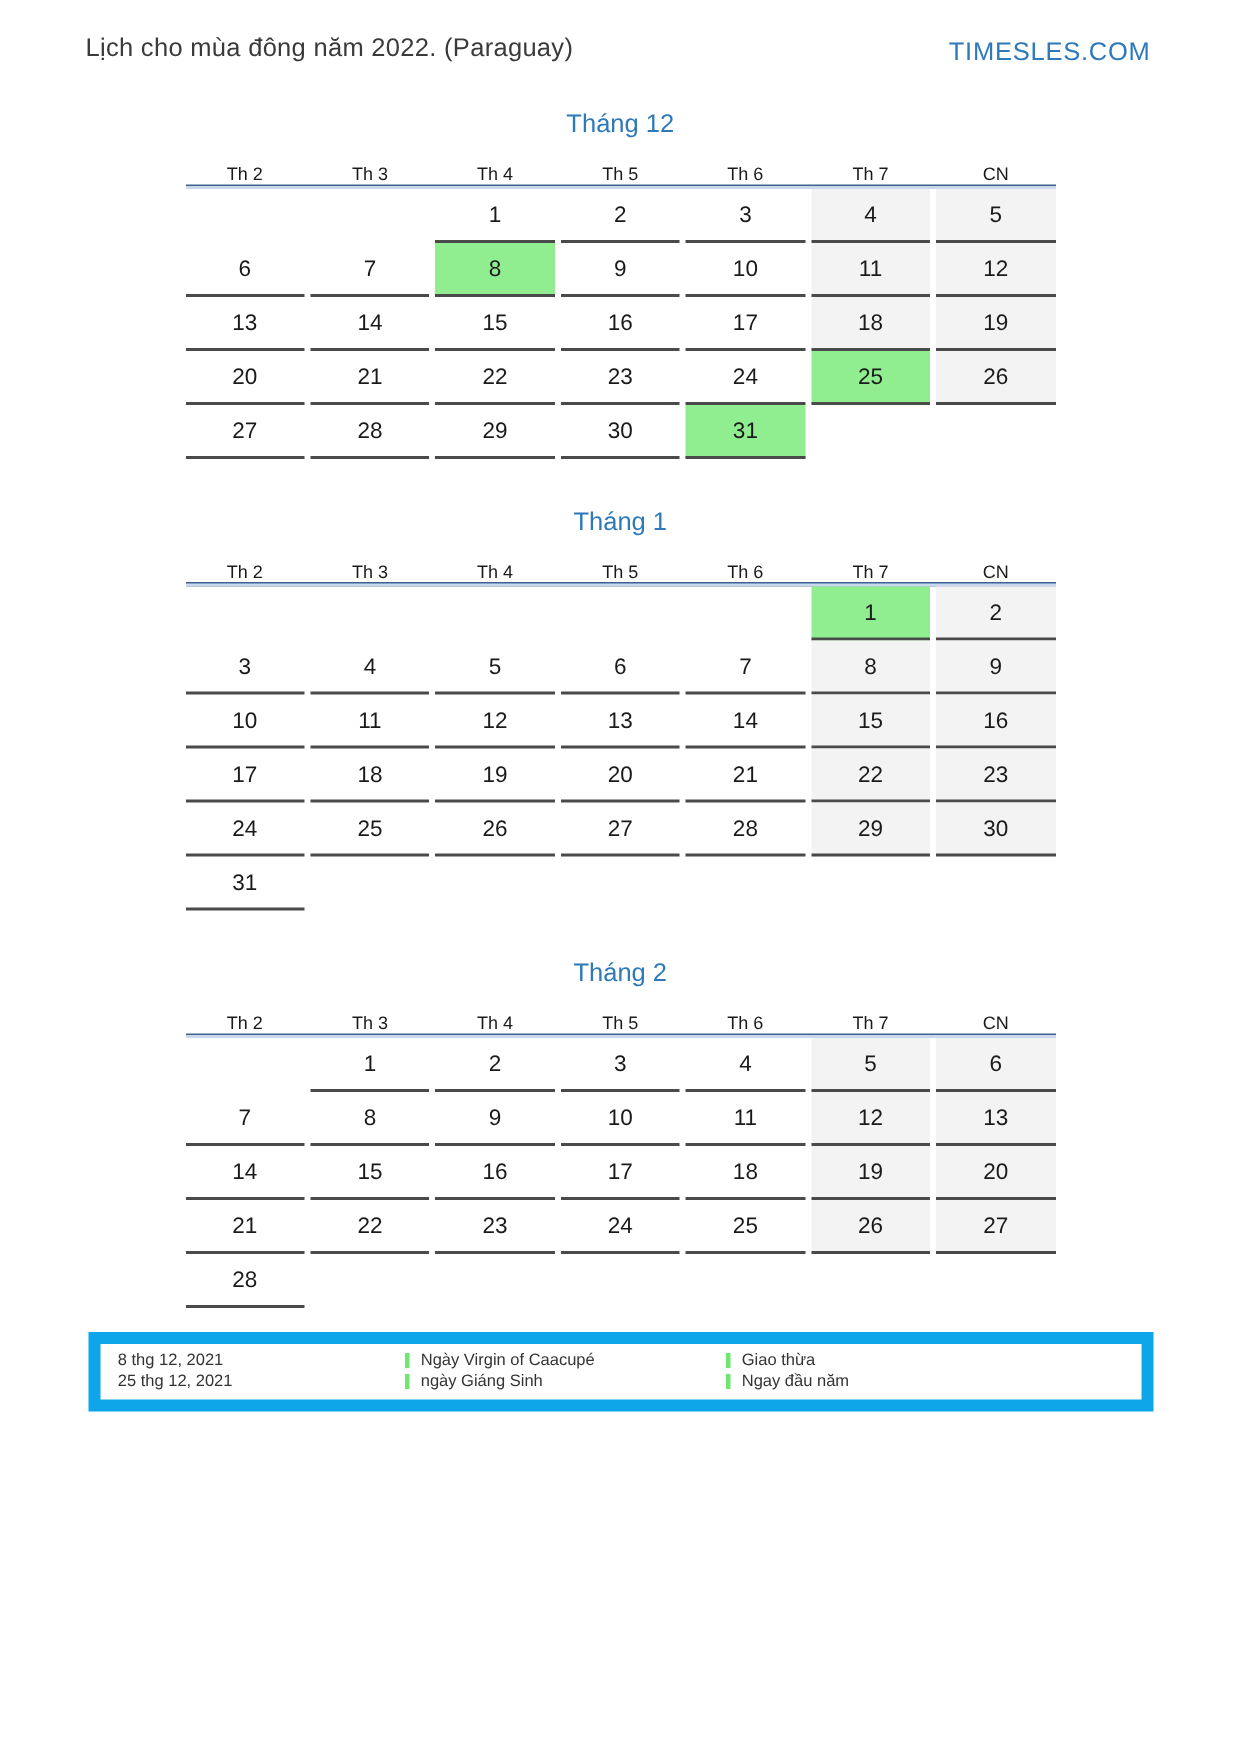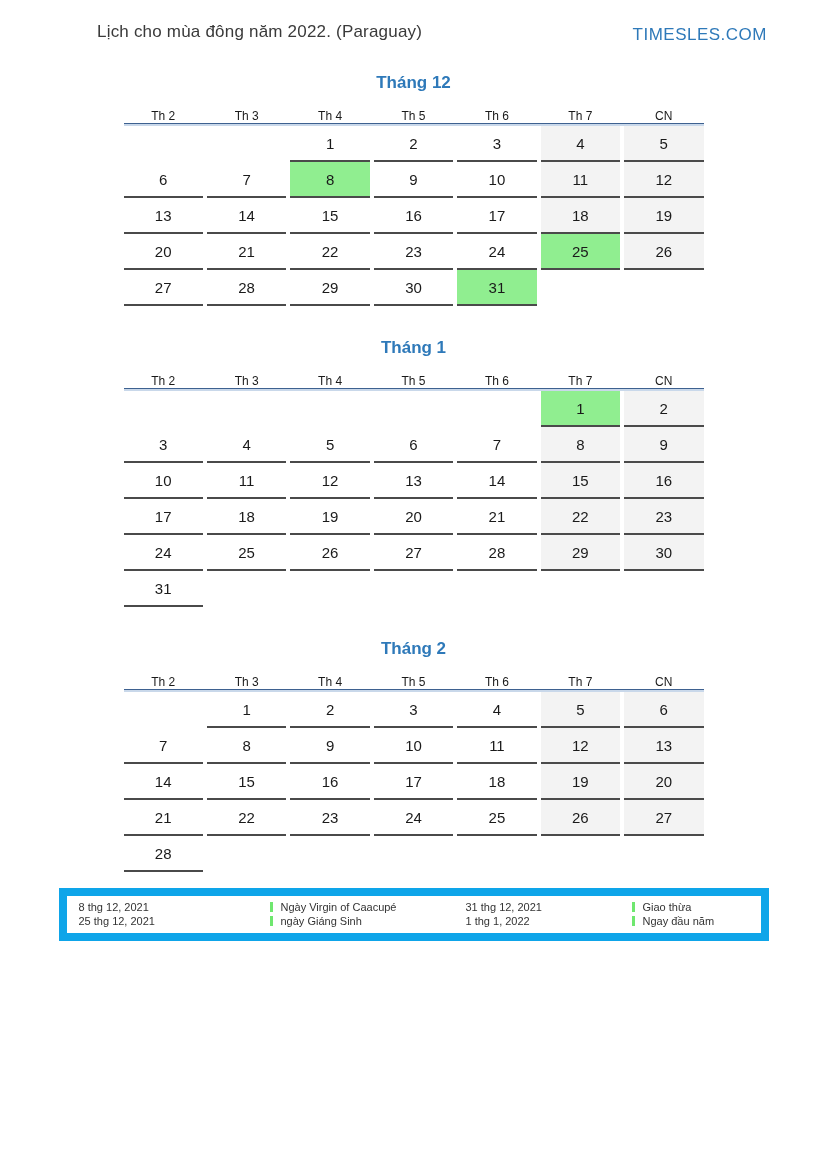--- a/index.html
+++ b/index.html
@@ -18,32 +18,32 @@
     font-family:"Liberation Sans","DejaVu Sans",sans-serif;
     color:#333;
     position:relative;
     overflow:hidden;
   }
   .page-header{
     display:flex; justify-content:space-between; align-items:flex-start;
     padding:22px 60px 0 57px;
   }
   .page-title{
-    font-size:17px; font-weight:400; color:#3a3a3a; letter-spacing:.2px;margin-left:40px;
+    font-size:17px; font-weight:400; color:#3a3a3a; letter-spacing:.2px;
   }
   .brand{
     font-size:17px; color:var(--accent); letter-spacing:.5px;
     text-decoration:none; margin-top:3px; cursor:pointer;
   }
   .month{ width:580px; margin:0 auto; }
   .month-first{ margin-top:26px; }
   .month + .month{ margin-top:30px; }
   .month-title{
     text-align:center; color:var(--accent);
-    font-size:17px; font-weight:700; line-height:24px;
+    font-size:17px; font-weight:400; line-height:24px;
   }
   .weekday-row{
     display:grid; grid-template-columns:repeat(7,1fr); column-gap:4px;
     margin-top:14px; 
   }
   .weekday{
     text-align:center; font-size:12px; color:#1a1a1a;
   }
   .header-line{
     height:3px; background:var(--line-dark);
@@ -253,24 +253,20 @@
   <div class="legend-labels-1">
     <div class="legend-label-row">
       <span class="legend-bar"></span>
       <span>Ngày Virgin of Caacupé</span>
     </div>
     <div class="legend-label-row">
       <span class="legend-bar"></span>
       <span>ngày Giáng Sinh</span>
     </div>
   </div>
-  <div class="legend-dates-2">
-    <div>31 thg 12, 2021</div>
-    <div>1 thg 1, 2022</div>
-  </div>
   <div class="legend-labels-2">
     <div class="legend-label-row">
       <span class="legend-bar"></span>
       <span>Giao thừa</span>
     </div>
     <div class="legend-label-row">
       <span class="legend-bar"></span>
       <span>Ngay đầu năm</span>
     </div>
   </div>

